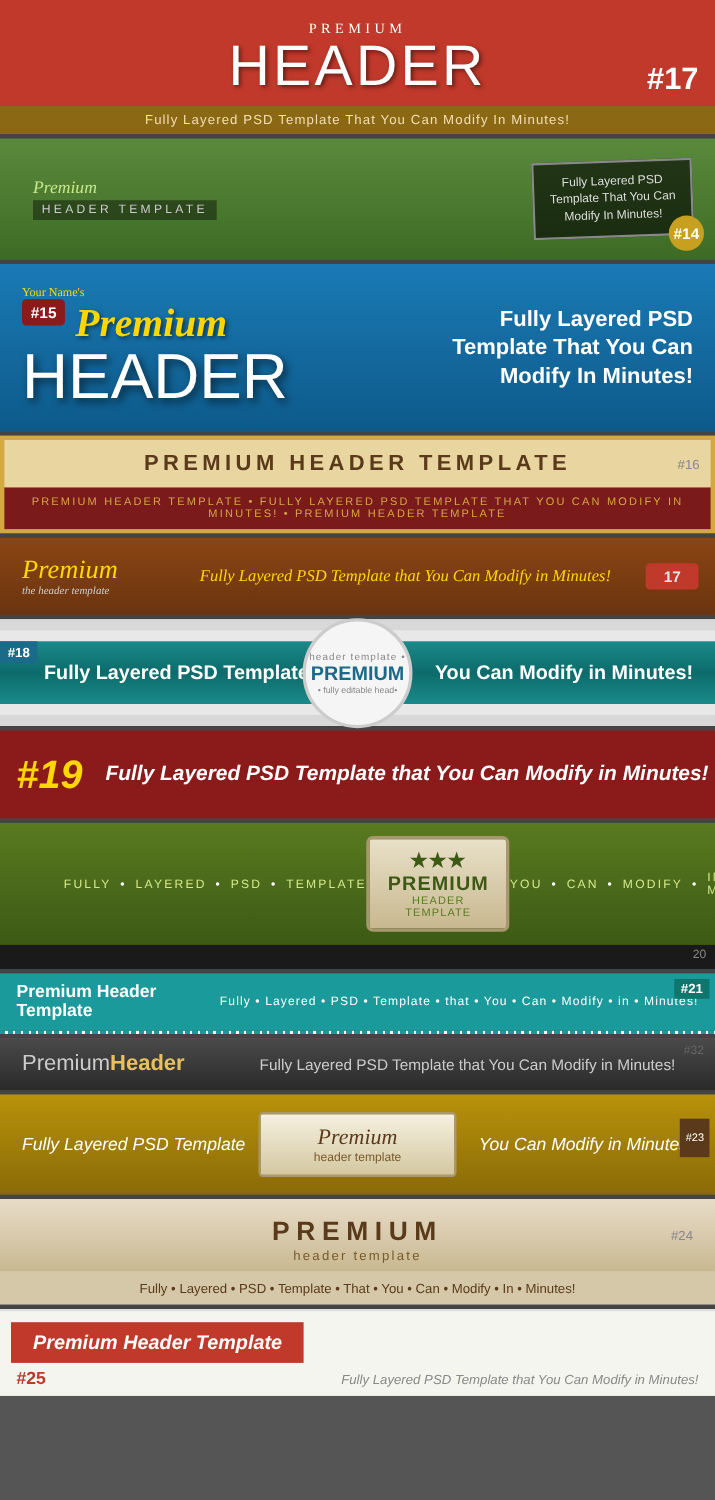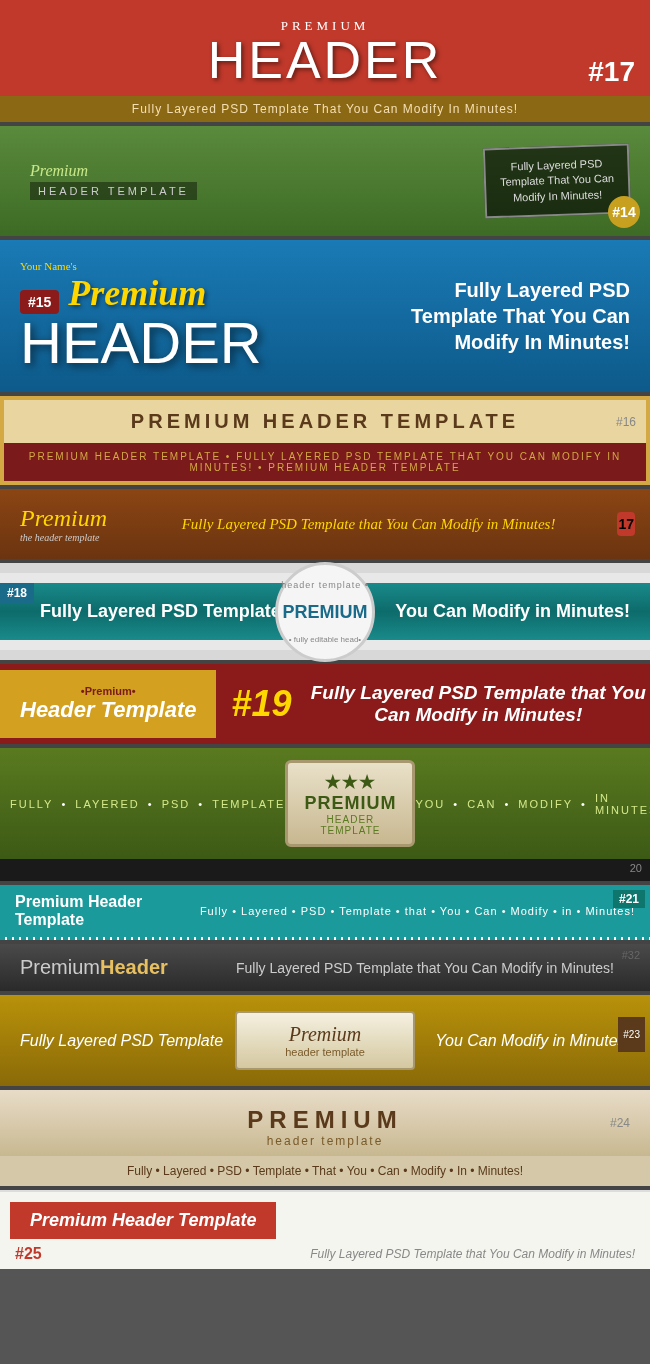--- a/index.html
+++ b/index.html
@@ -226,24 +226,24 @@
       font-style: italic;
       font-size: 15px;
       font-family: Georgia, serif;
     }
     .template-17 .number {
       position: absolute;
       right: 15px;
       top: 50%;
       transform: translateY(-50%);
       background: #c0392b;
-      color: #000000;
+      color: #e5e5e5;
       font-size: 14px;
       font-weight: bold;
-      padding: 4px 1px;
+      padding: 4px 16px;
       border-radius: 4px;
     }
 
     
     .template-18 {
       background: #e8e8e8;
       padding: 0;
       position: relative;
     }
     .template-18-ribbon {
@@ -278,21 +278,20 @@
       background: #f5f5f5;
       border: 3px solid #ccc;
       border-radius: 50%;
       width: 100px;
       height: 100px;
       display: flex;
       flex-direction: column;
       align-items: center;
       justify-content: center;
       z-index: 2;
-      gap: 12px;
     }
     .template-18-center-badge .badge-pre {
       font-size: 9px;
       color: #888;
       letter-spacing: 1px;
     }
     .template-18-center-badge .badge-main {
       font-size: 18px;
       font-weight: bold;
       color: #1a6a8a;
@@ -365,20 +364,21 @@
     }
     .template-20 .left-nav {
       display: flex;
       align-items: flex-end;
       gap: 8px;
       color: #d4e88a;
       font-size: 11px;
       letter-spacing: 2px;
       text-transform: uppercase;
       flex: 1;
+      margin-left: 48px;
     }
     .template-20 .dot { color: #fff; }
     .template-20 .center-badge {
       background: linear-gradient(180deg, #e8e0c8 0%, #c8b890 100%);
       border: 3px solid #a89870;
       border-radius: 6px;
       padding: 8px 16px;
       text-align: center;
       min-width: 130px;
     }
@@ -635,21 +635,21 @@
   <div class="number-badge">
     <span>#14</span>
   </div>
 </div>
 
 <div class="separator"></div>
 
 <div class="template-15">
   <div class="left">
     <div class="your-names">Your Name's</div>
-    <div style="display:flex; align-items:flex-end; gap:4px;">
+    <div style="display:flex; align-items:flex-start; gap:4px;">
       <span class="num-badge">#15</span>
       <span class="premium-italic">Premium</span>
     </div>
     <div class="header-big">HEADER</div>
   </div>
   <div class="right-text">Fully Layered PSD Template That You Can Modify In Minutes!</div>
 </div>
 
 <div class="separator"></div>
 
@@ -685,24 +685,20 @@
       <div class="badge-sub">• fully editable head•</div>
     </div>
     <div class="right-text">You Can Modify in Minutes!</div>
   </div>
   <div style="background:#d8d8d8; height:10px;"></div>
 </div>
 
 <div class="separator"></div>
 
 <div class="template-19">
-  <div class="template-19-left">
-    <div class="bullet-pre">•Premium•</div>
-    <div class="main-text">Header Template</div>
-  </div>
   <div class="template-19-center">#19</div>
   <div class="template-19-right">Fully Layered PSD Template that You Can Modify in Minutes!</div>
 </div>
 
 <div class="separator"></div>
 
 <div class="template-20-wrapper">
   <div class="template-20">
     <div class="left-nav">
       <span>FULLY</span>

